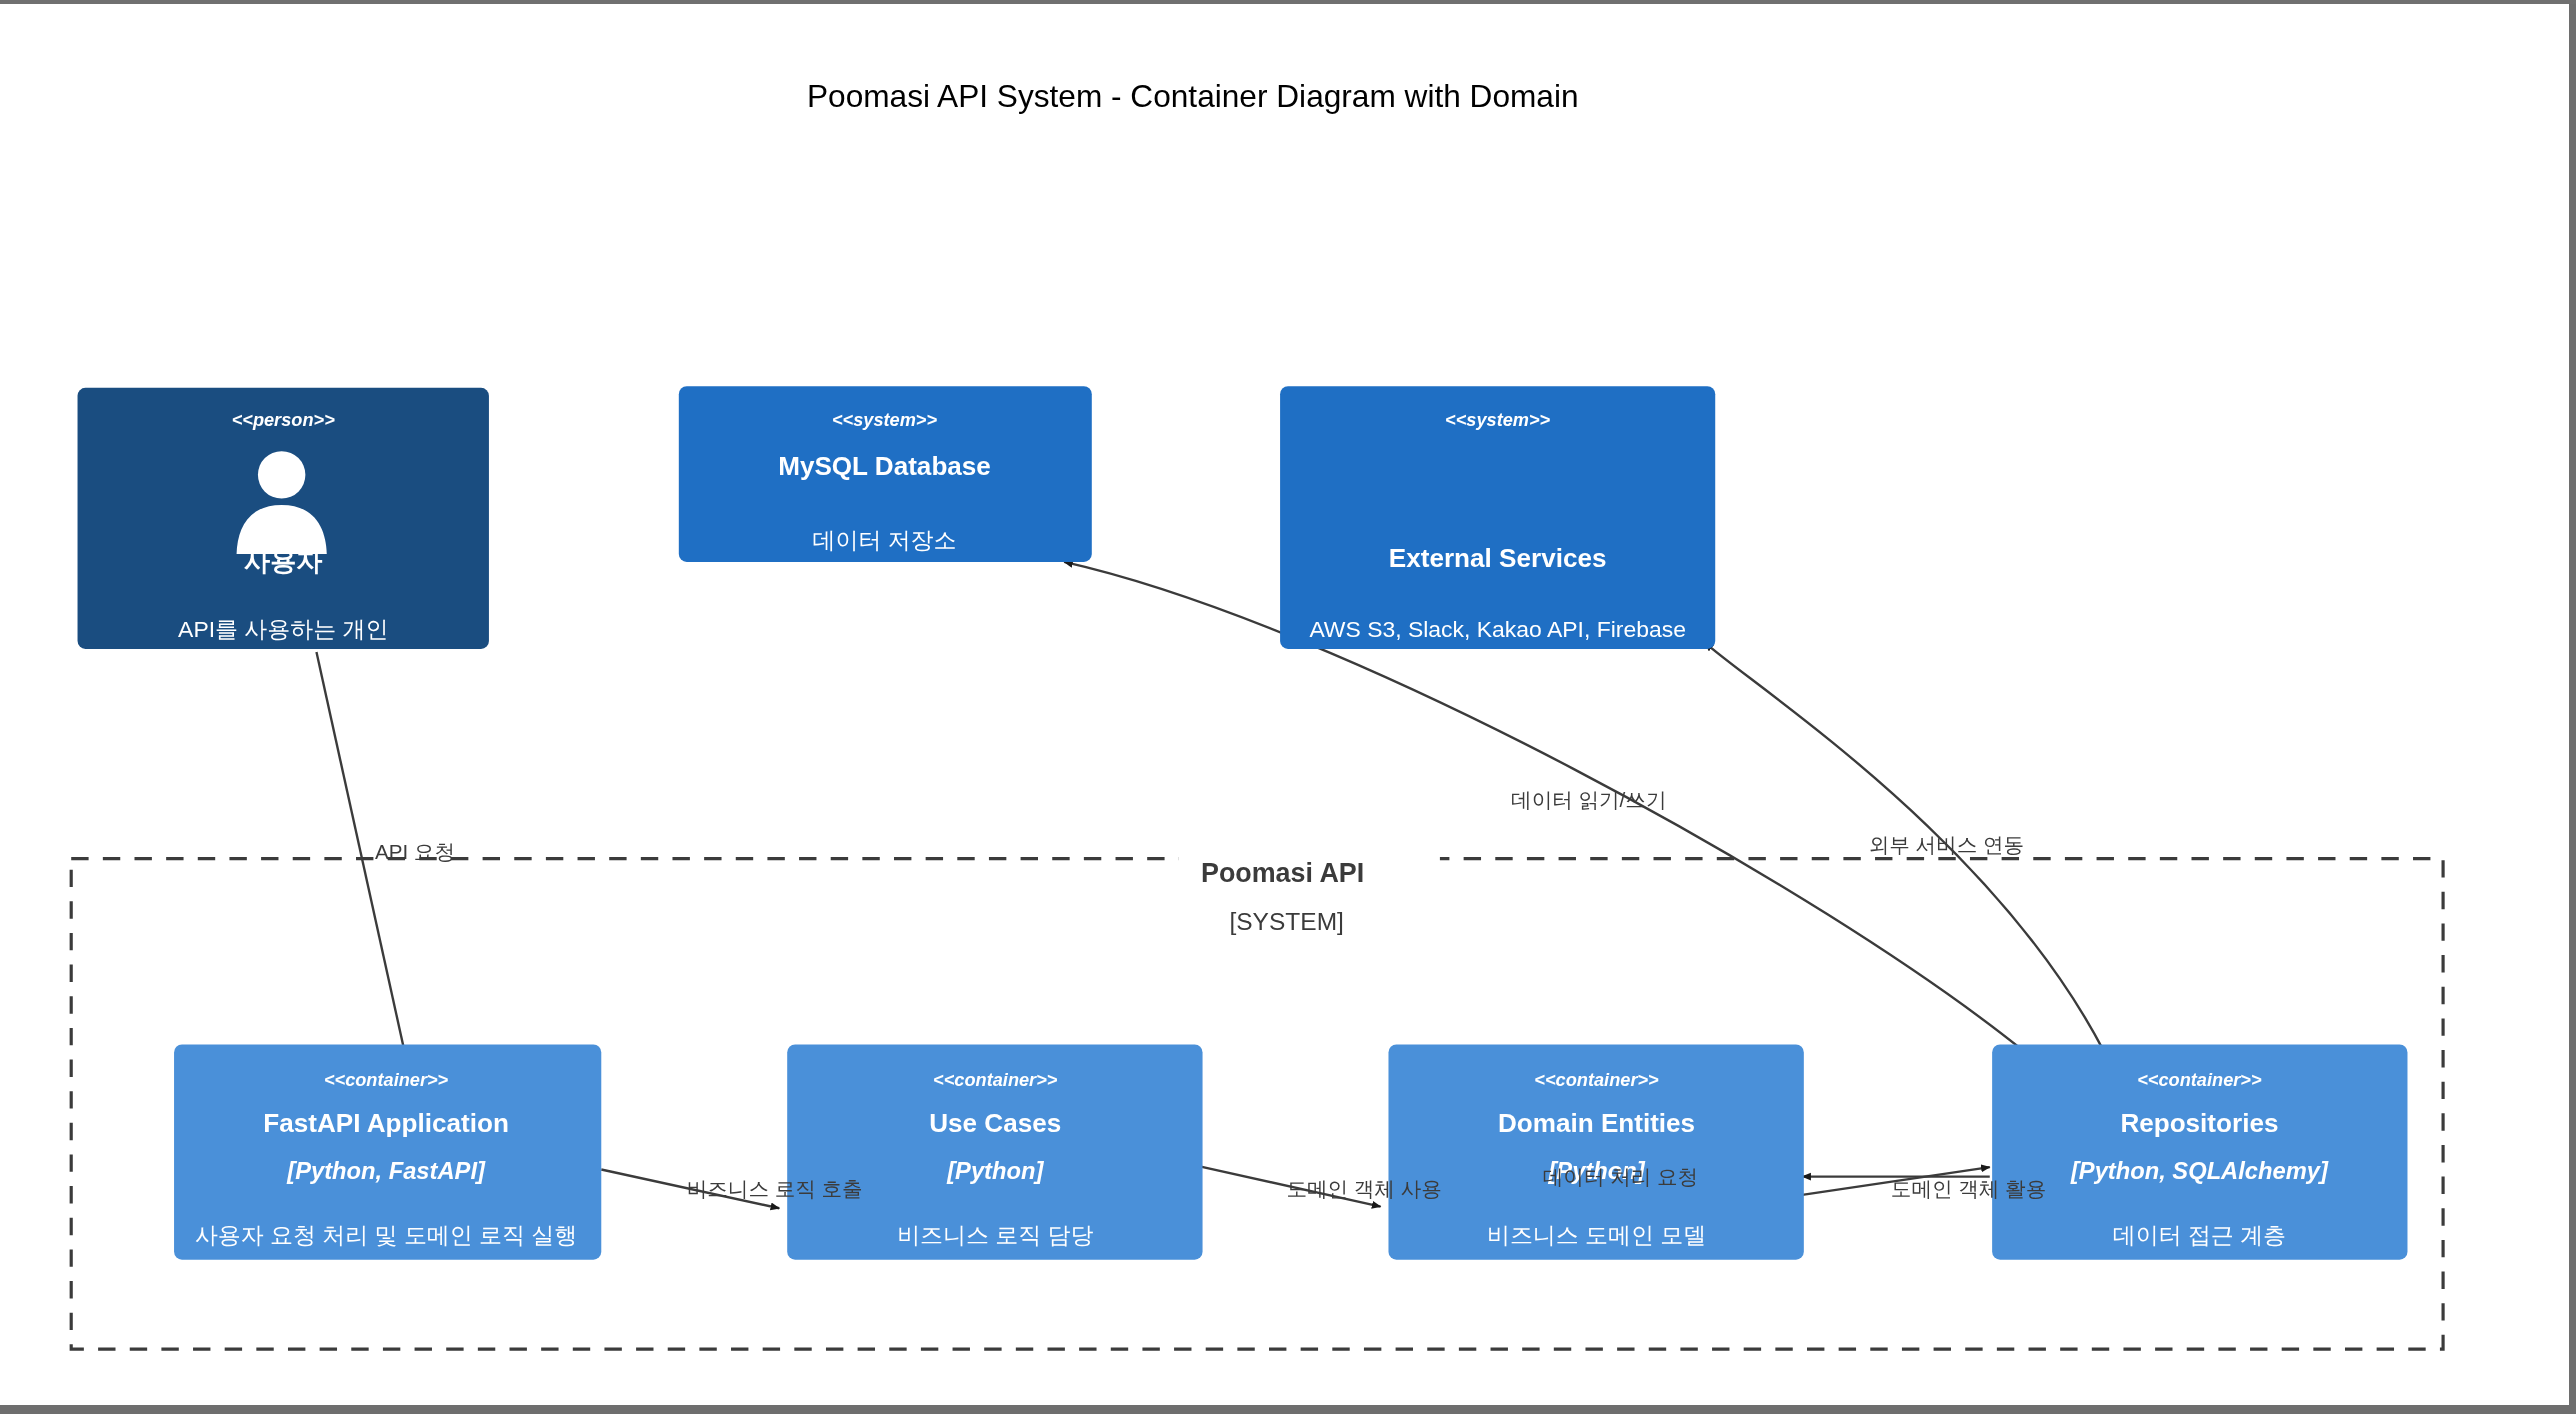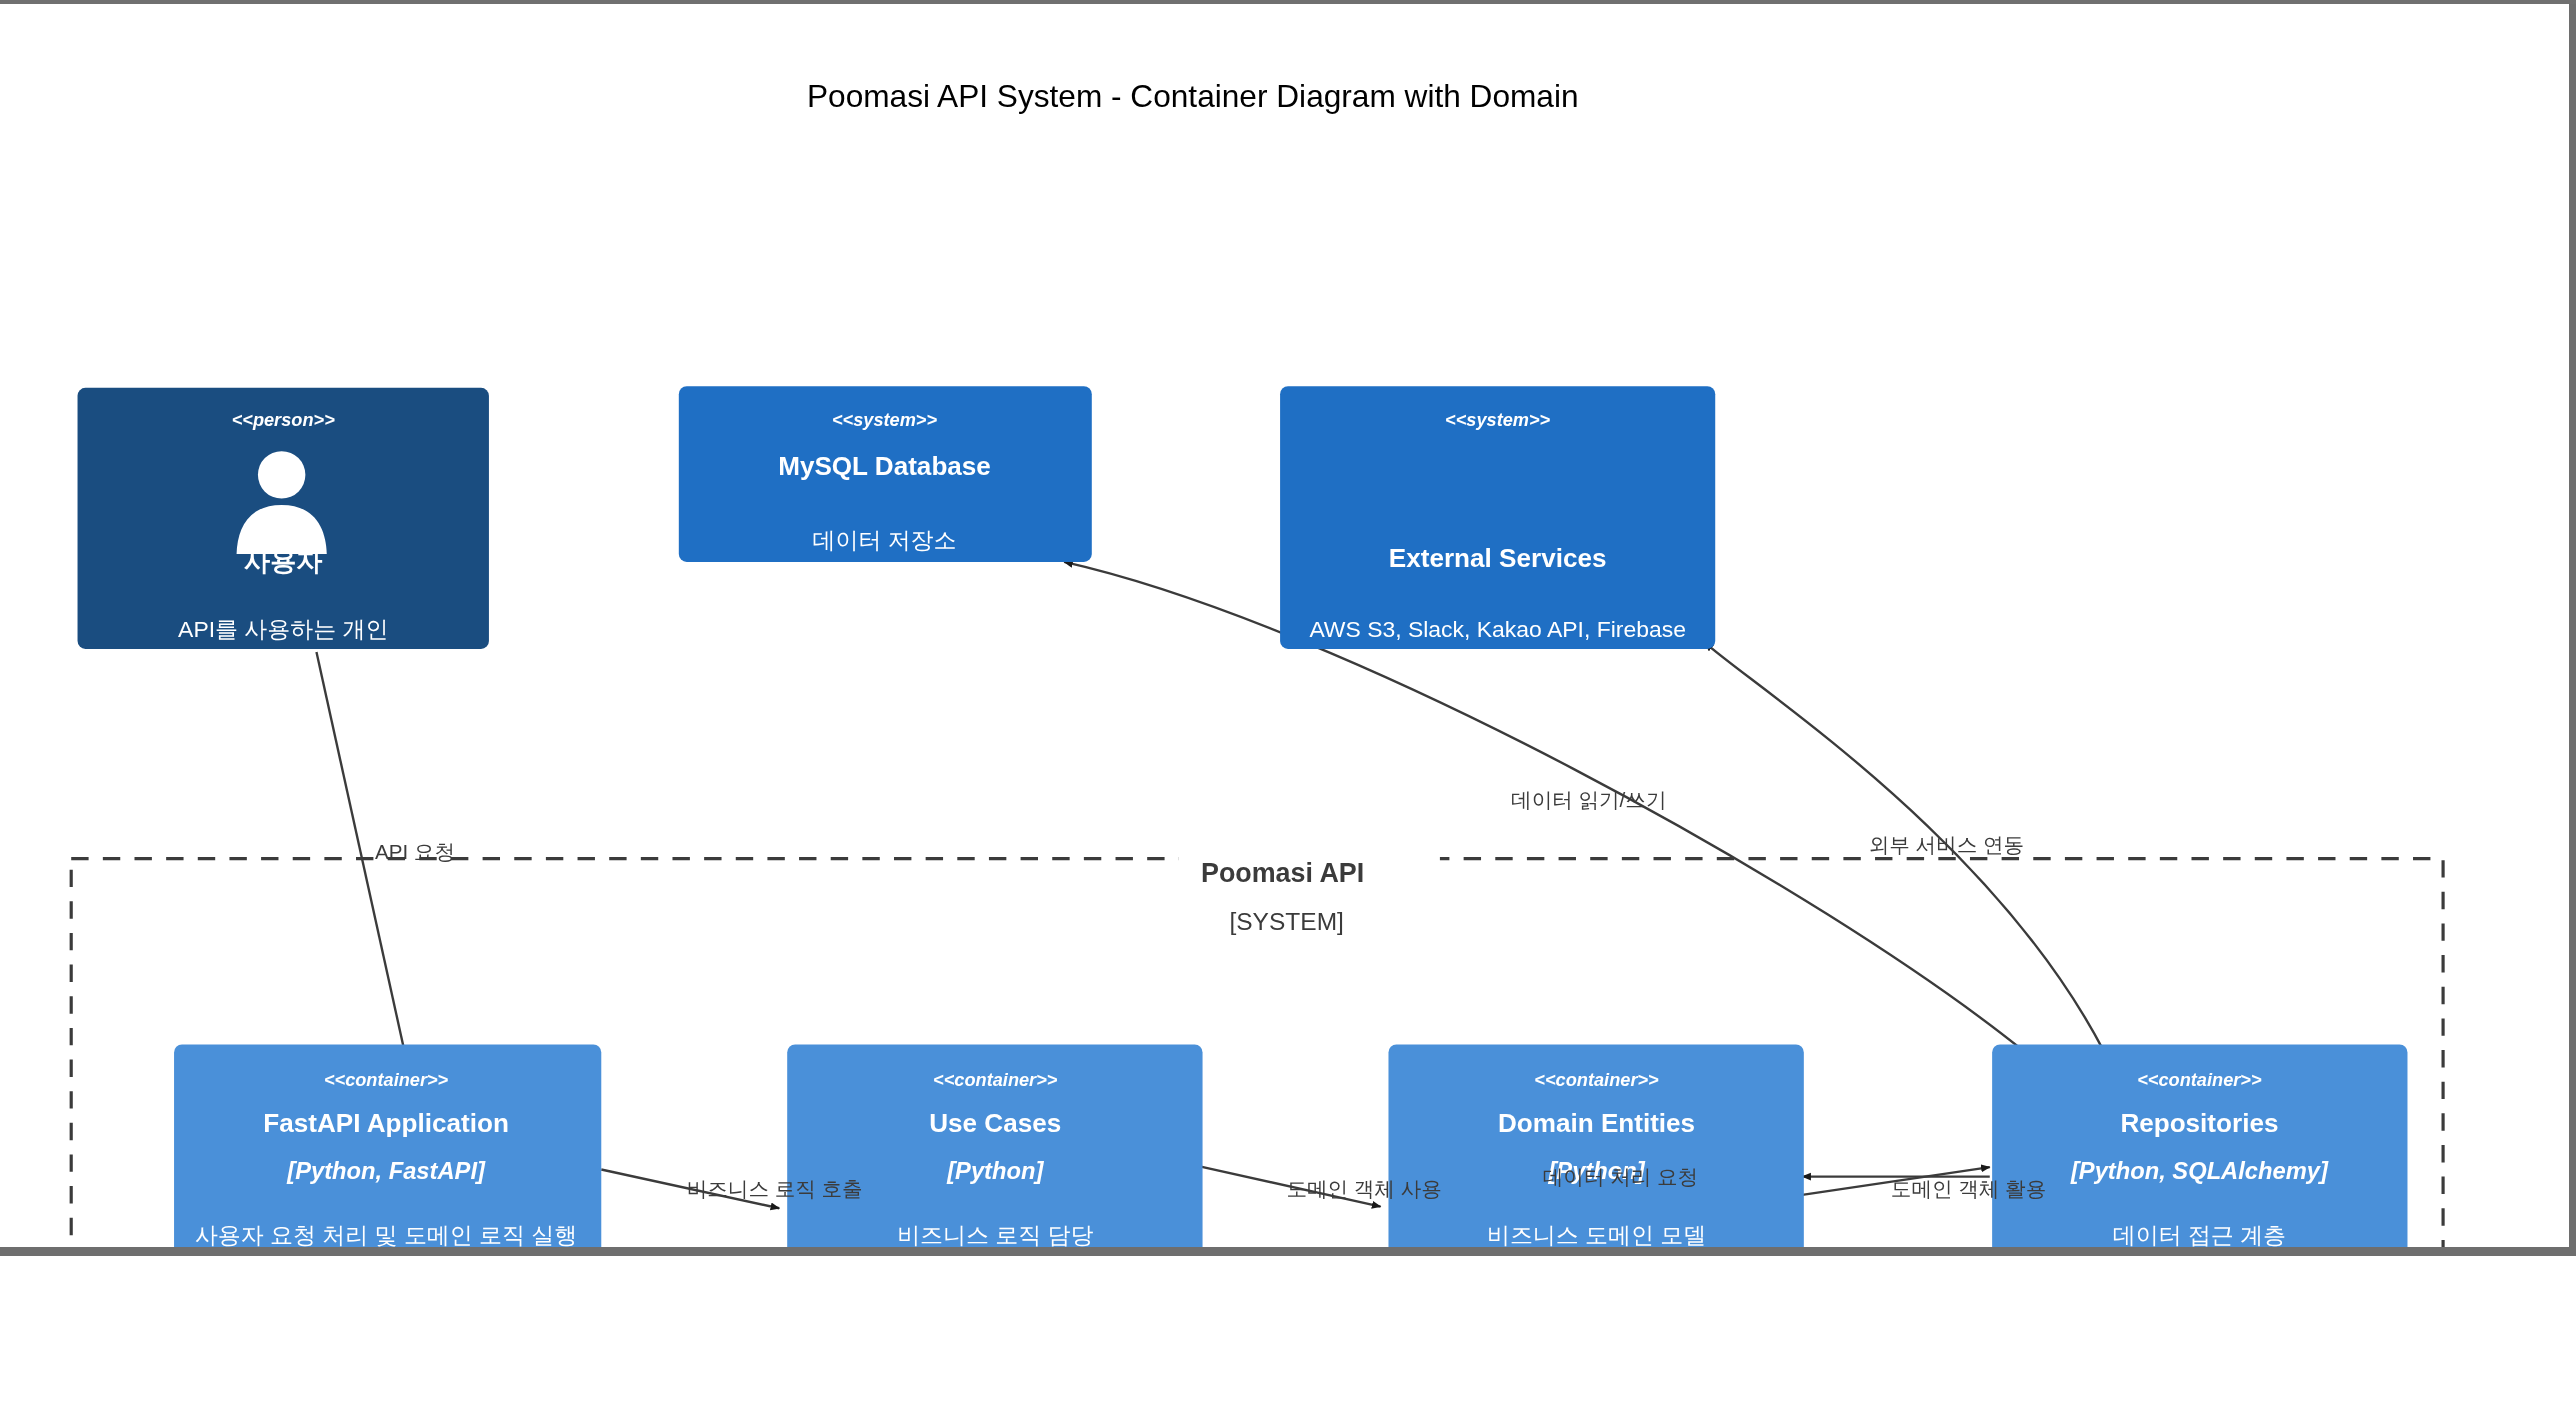--- a/index.html
+++ b/index.html
@@ -4,21 +4,21 @@
 <style>
   html, body {
     margin: 0;
     padding: 0;
     background: #ffffff;
     font-family: "Liberation Sans", sans-serif;
   }
   #app {
     position: relative;
     width: 2576px;
-    height: 1256px;
+    height: 1414px;
     overflow: hidden;
     background: #ffffff;
   }
   
   .top-chrome {
     position: absolute;
     left: 0; top: 0;
     width: 2576px; height: 4px;
     background: #707070;
   }

